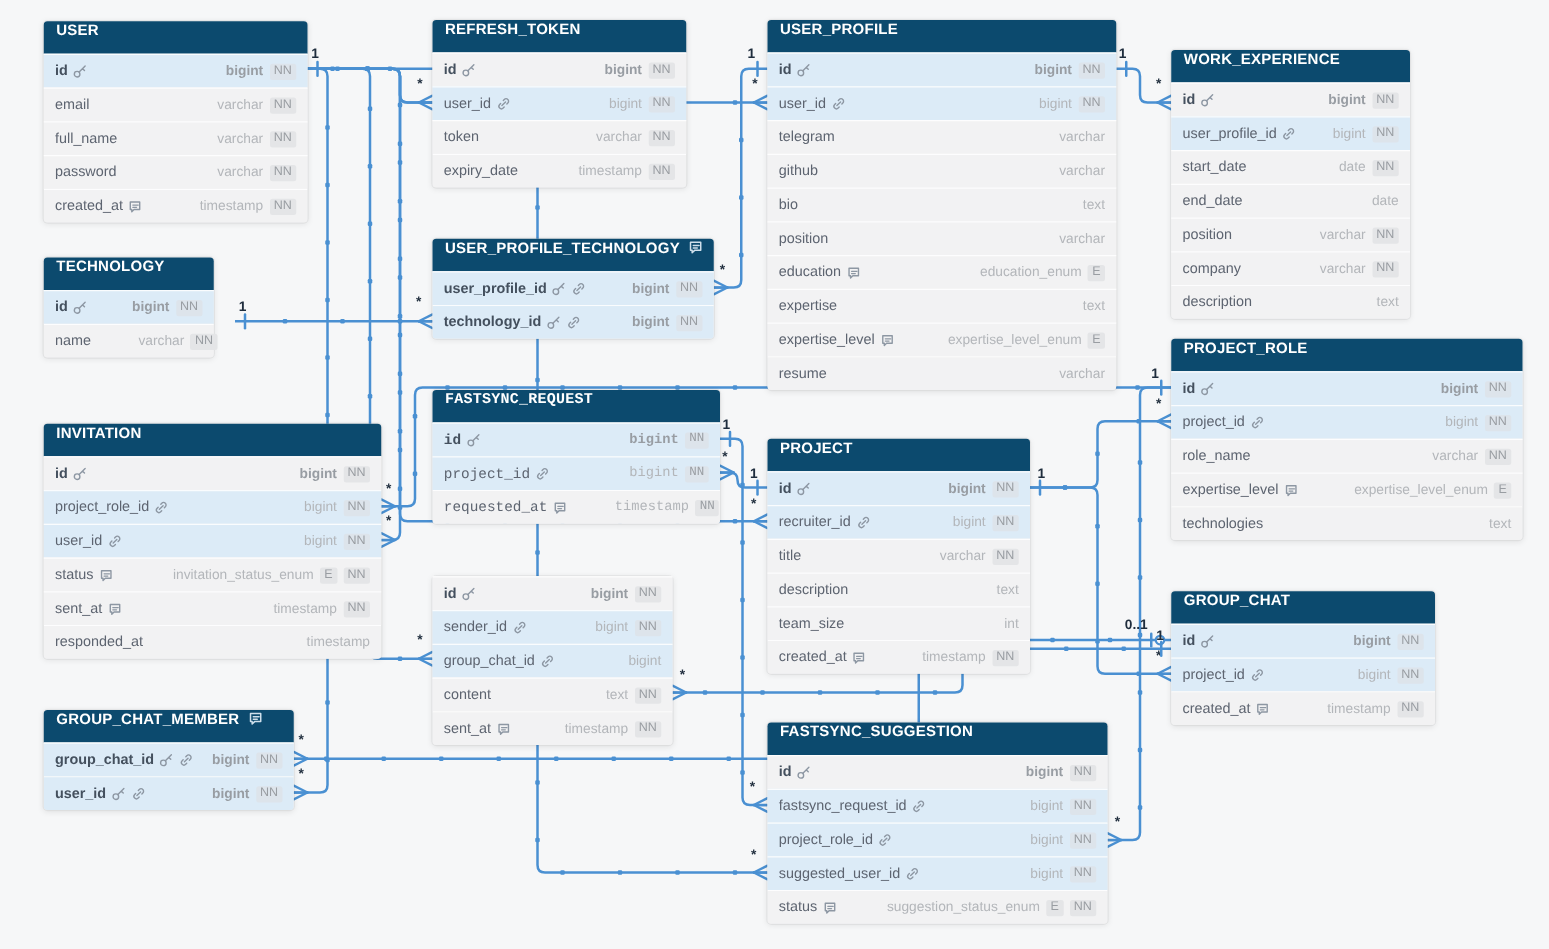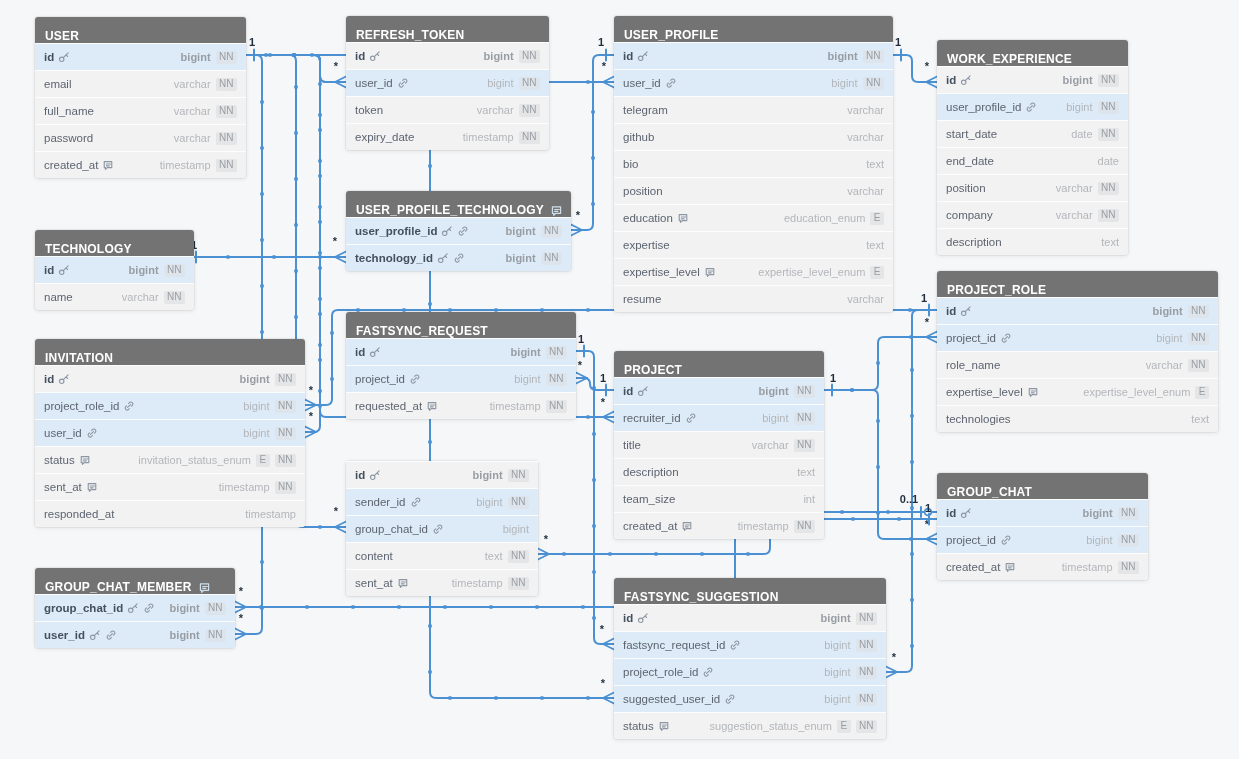--- a/index.html
+++ b/index.html
@@ -1,22 +1,22 @@
 <!DOCTYPE html>
 <html><head>
 <meta charset="utf-8">
 <style>
   html,body{margin:0;padding:0;background:#f6f7f8;}
   body{width:1239px;height:759px;overflow:hidden;font-family:"Liberation Sans",sans-serif;}
   #canvas{position:relative;width:1239px;height:759px;background:#f6f7f8;}
   #edges{position:absolute;left:0;top:0;z-index:1;}
   .table{position:absolute;z-index:2;border-radius:3px;background:#f2f2f3;
          box-shadow:0 0 0 1px rgba(0,0,0,0.045),0 1px 5px rgba(0,0,0,0.09);}
-  .thead{height:26px;background:#737373;color:#fff;font-size:12px;font-weight:bold;
-         display:flex;align-items:flex-end;gap:6px;padding:0 10px;letter-spacing:.2px;
+  .thead{height:26px;background:#0c4a6e;color:#fff;font-size:12px;font-weight:bold;
+         display:flex;align-items:flex-start;gap:6px;padding:0 10px;letter-spacing:.2px;
          border-radius:3px 3px 0 0;cursor:move;}
   .row{height:27px;box-sizing:border-box;display:flex;align-items:center;justify-content:space-between;
        padding:0 9px;font-size:11.5px;border-top:1px solid rgba(255,255,255,.85);background:#f2f2f3;}
   .row.hl{background:#dcebf7;}
   .row:last-child{border-radius:0 0 3px 3px;gap:38px;}
   .fname{color:#5d6470;display:flex;align-items:center;gap:4px;white-space:nowrap;}
   .row.key .fname{font-weight:bold;color:#44505e;}
   .fright{display:flex;align-items:center;gap:5px;white-space:nowrap;}
   .ftype{color:#b3b6ba;font-size:11px;}
   .row.key .ftype{font-weight:bold;color:#989da3;}
@@ -395,21 +395,21 @@
               <path d="M5 5.9 h5 M5 8 h3.4"></path>
             </svg>
           </span>
         </span>
         <span class="fright">
           <span class="ftype">timestamp</span>
           <span class="badge">NN</span>
         </span>
       </div>
     </div>
-    <div class="table" style="left: 35px; top: 230px; width: 159px;">
+    <div class="table" style="left: 35px; top: 206px; width: 136px;">
       <div class="thead">
         <span>TECHNOLOGY</span>
       </div>
       <div class="row hl key">
         <span class="fname">
           <span>id</span>
           <span class="icn">
             <svg width="12" height="12" viewBox="0 0 14 14" fill="none" stroke="#8d97a3" stroke-width="1.3" stroke-linecap="round" stroke-linejoin="round">
               <circle cx="4.3" cy="9.7" r="2.6"></circle>
               <path d="M6.2 7.8 L11.8 2.2 M9.4 4.6 l1.8 1.8"></path>
@@ -679,21 +679,21 @@
               <path d="M7.4 10.1 l-0.9 0.9 a2.3 2.3 0 0 1 -3.3-3.3 l0.9-0.9"></path>
             </svg>
           </span>
         </span>
         <span class="fright">
           <span class="ftype">bigint</span>
           <span class="badge">NN</span>
         </span>
       </div>
     </div>
-    <div class="table" style="left: 346px; top: 312px; width: 230px;">
+    <div class="table" style="left: 346px; top: 312px; width: 230px; font-family: Liberation Mono, monospace;">
       <div class="thead">
         <span>FASTSYNC_REQUEST</span>
       </div>
       <div class="row hl key">
         <span class="fname">
           <span>id</span>
           <span class="icn">
             <svg width="12" height="12" viewBox="0 0 14 14" fill="none" stroke="#8d97a3" stroke-width="1.3" stroke-linecap="round" stroke-linejoin="round">
               <circle cx="4.3" cy="9.7" r="2.6"></circle>
               <path d="M6.2 7.8 L11.8 2.2 M9.4 4.6 l1.8 1.8"></path>

